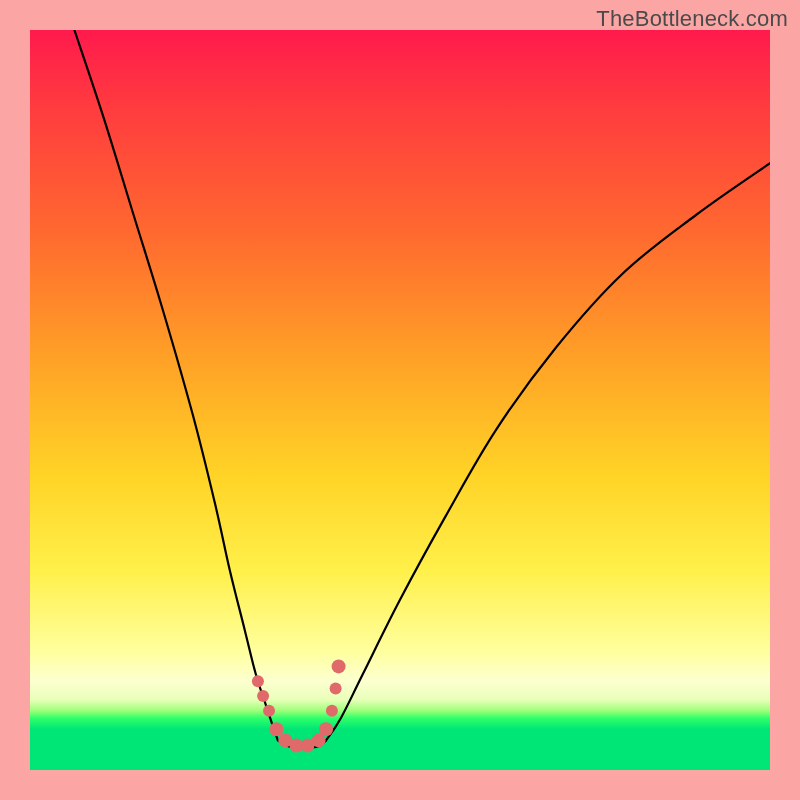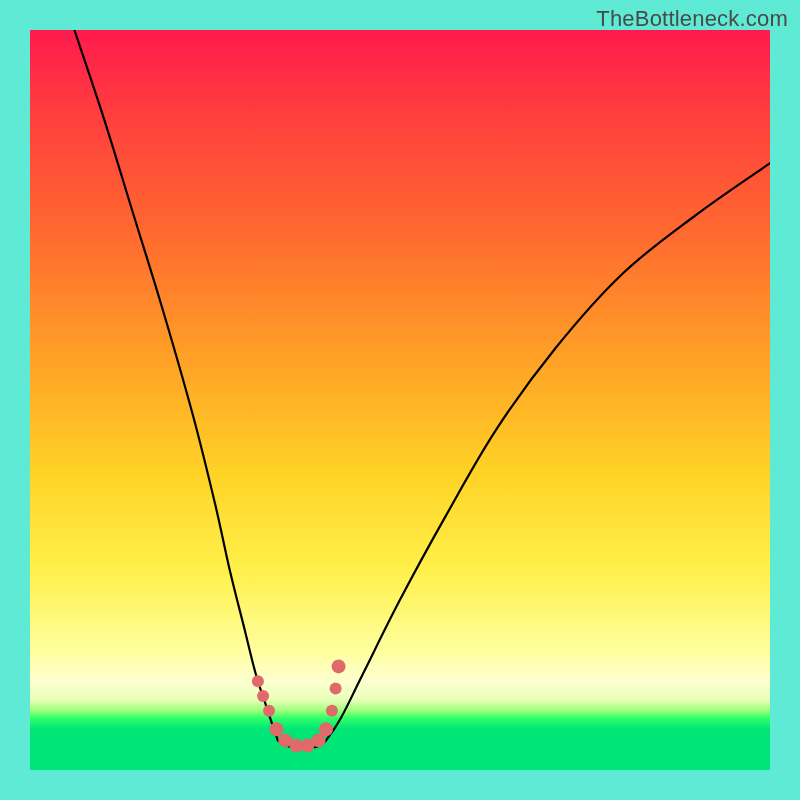--- a/index.html
+++ b/index.html
@@ -10,21 +10,21 @@
     overflow: hidden;
     background: #000;
     font-family: Arial, Helvetica, sans-serif;
   }
   .frame {
     position: absolute;
     left: 0;
     top: 0;
     width: 800px;
     height: 800px;
-    background: #5eead4;
+    background: #fca5a5;
   }
   .plot {
     position: absolute;
     left: 30px;
     top: 30px;
     width: 740px;
     height: 740px;
     
     background: linear-gradient(to bottom,
       #ff1a4d 0%,

